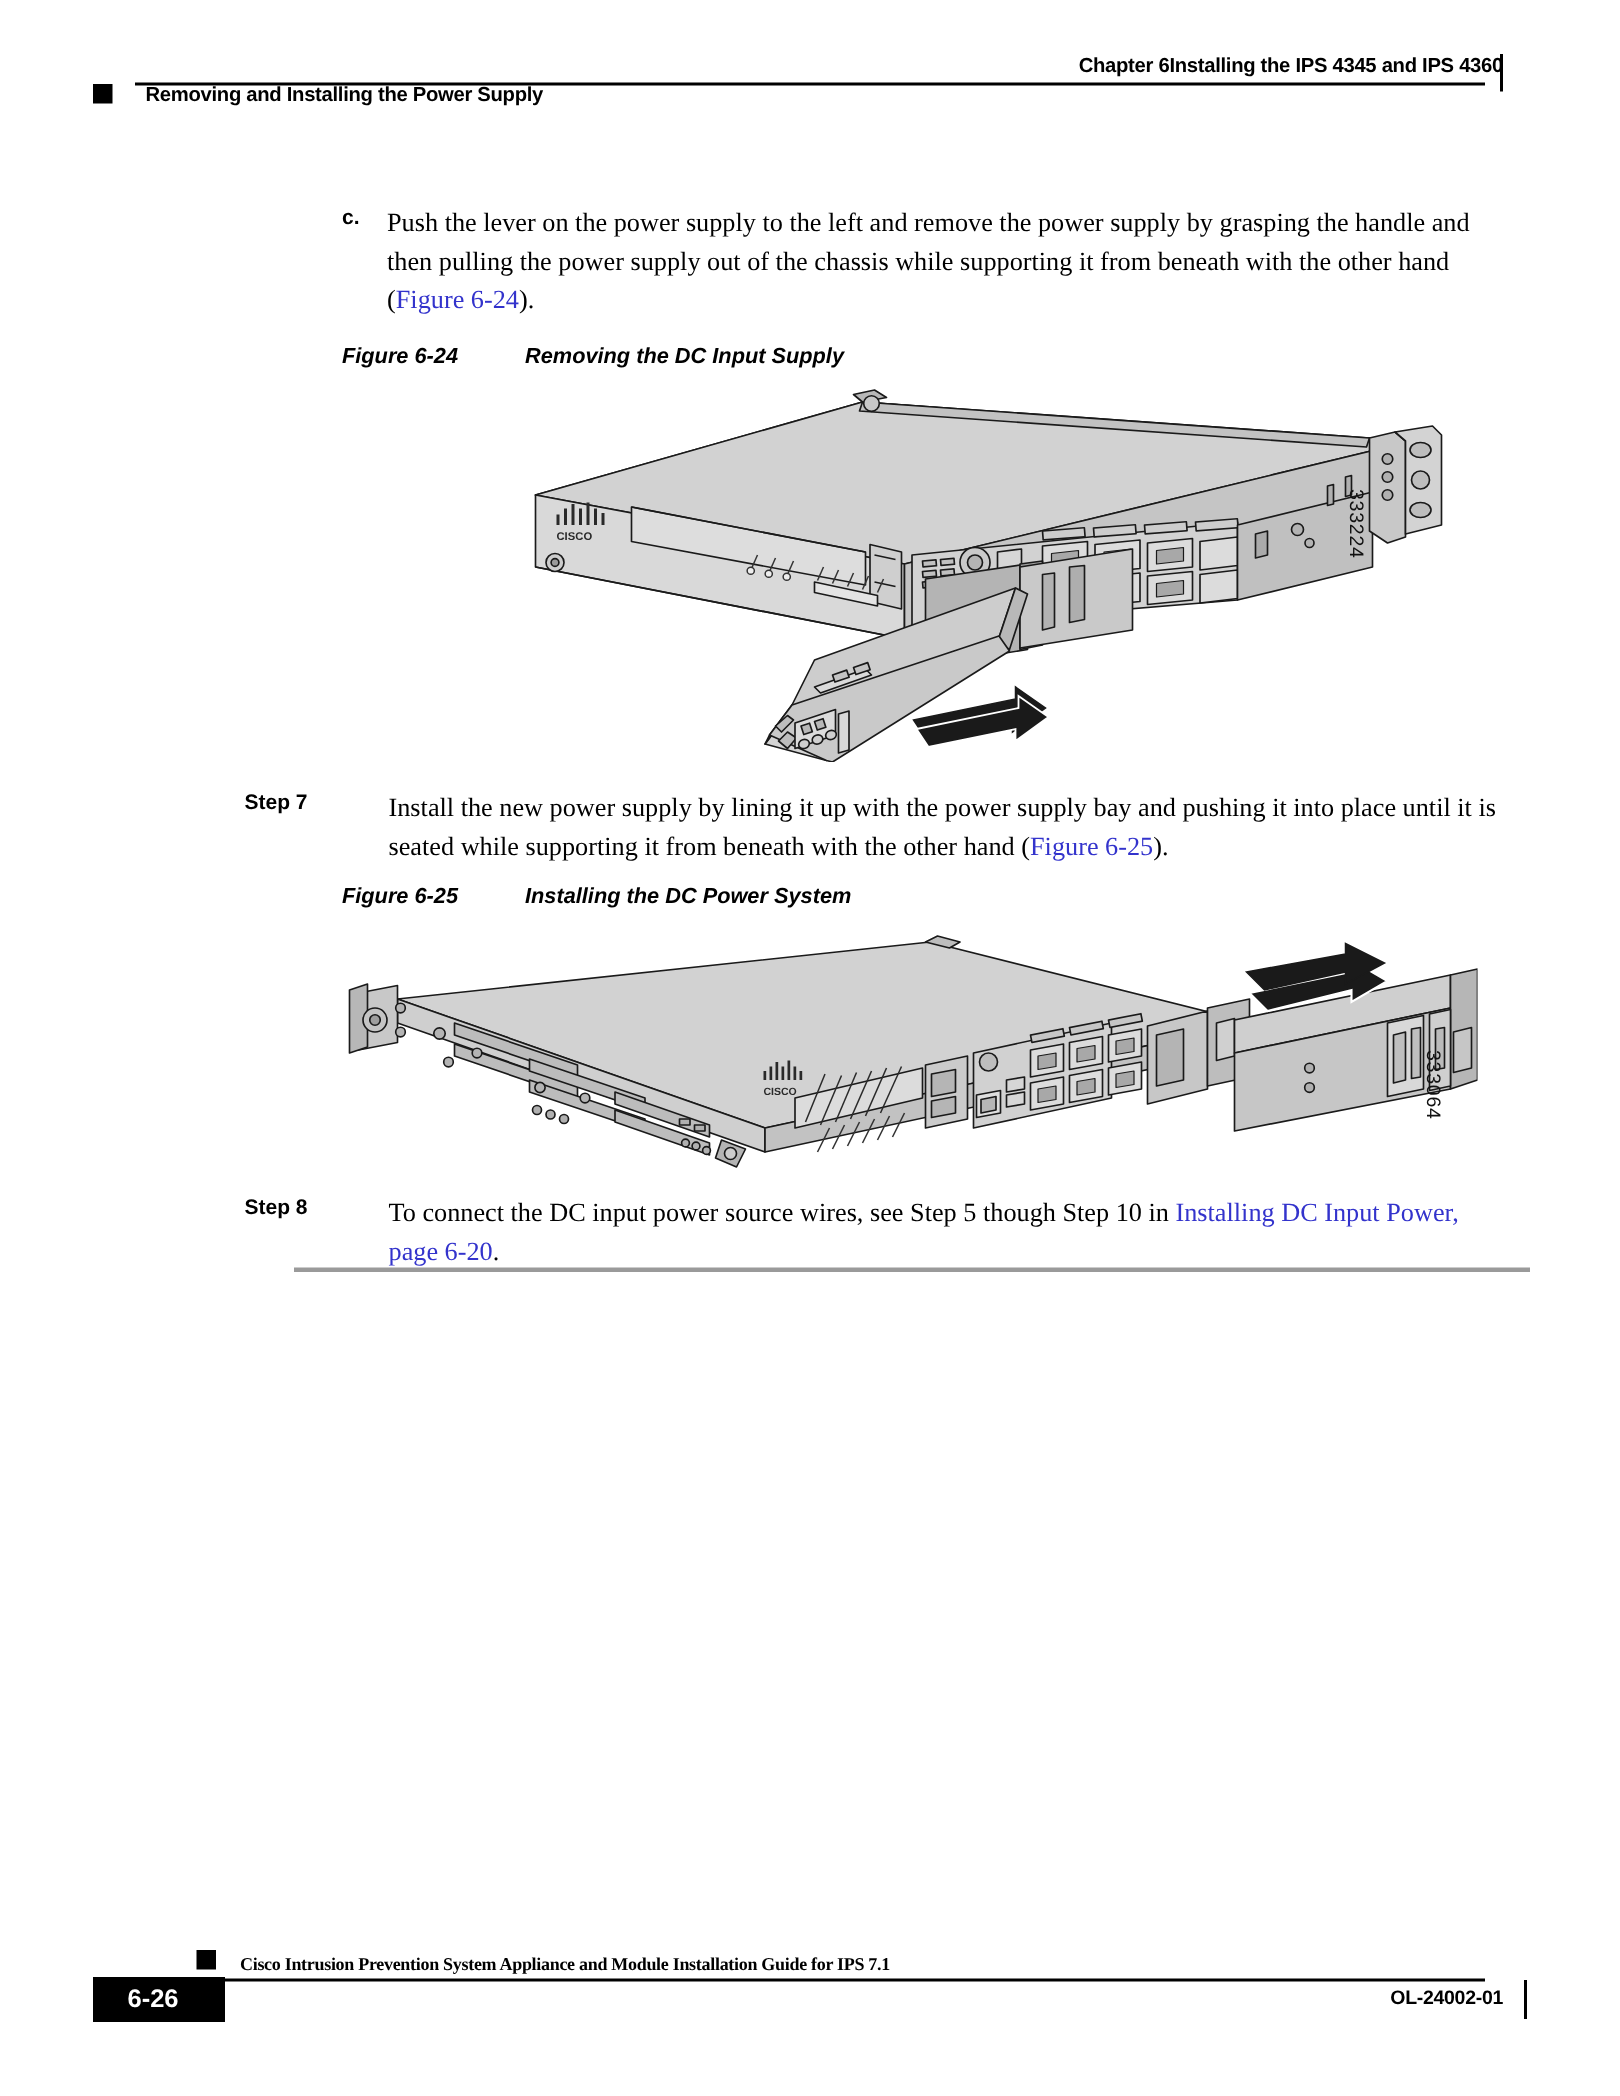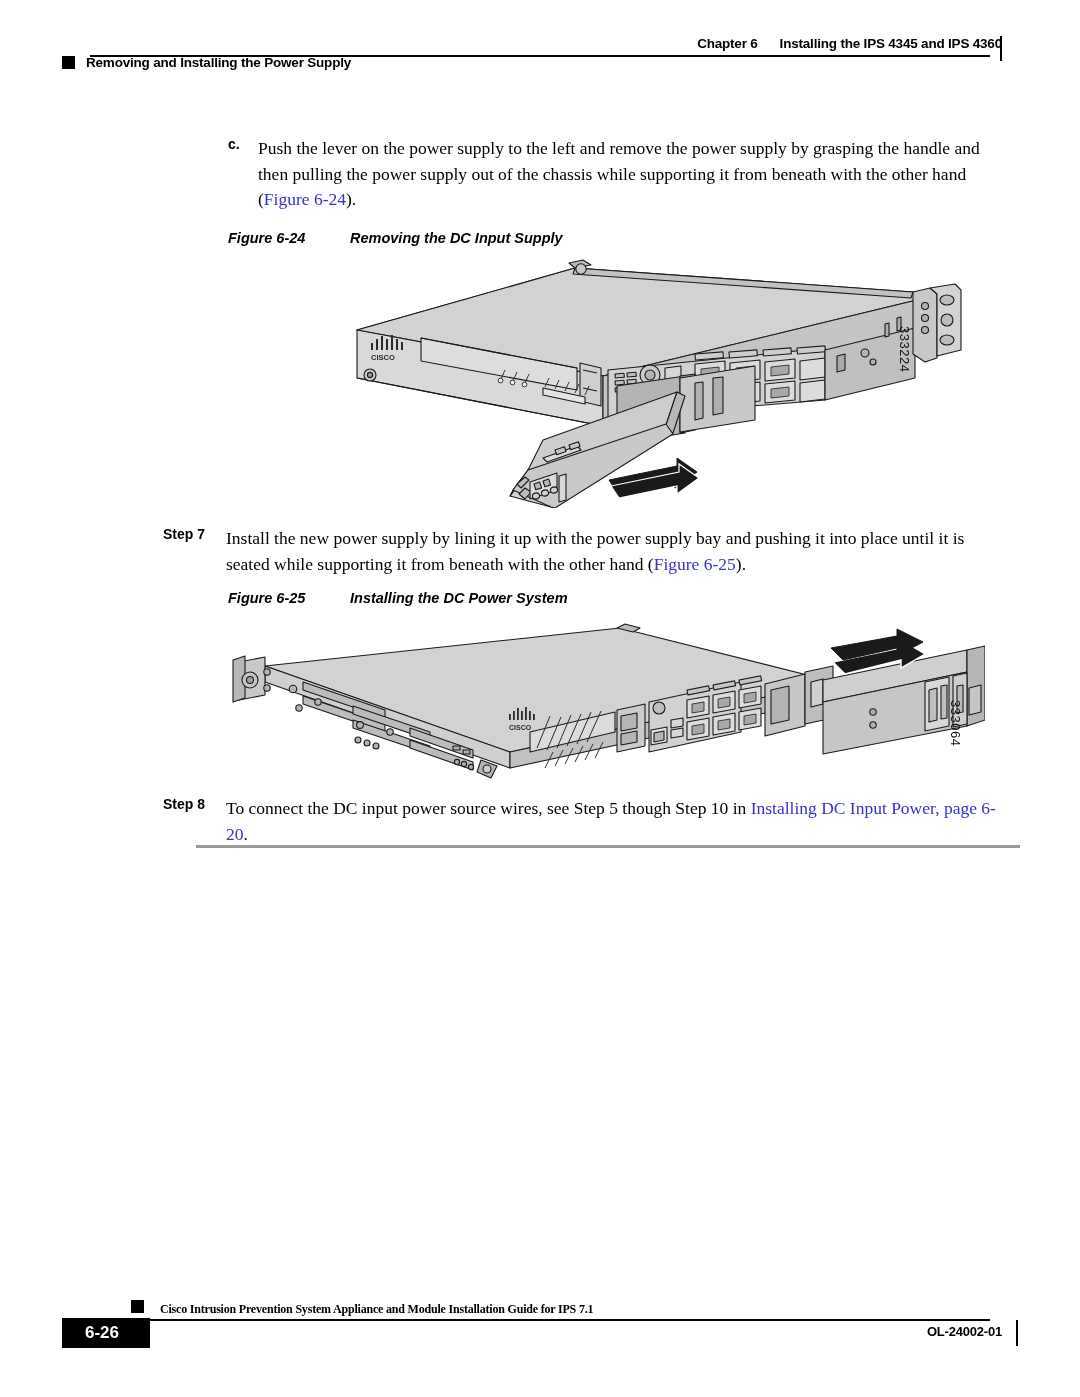--- a/index.html
+++ b/index.html
@@ -28,21 +28,21 @@
     position: absolute;
     right: 78px;
     top: 36px;
     font-family: "Liberation Sans", sans-serif;
     font-weight: bold;
     font-size: 13.5px;
     letter-spacing: -0.2px;
     white-space: nowrap;
     color: #000;
   }
-  .header-chapter-line .chap-label { margin-right: 22px; }
+  .header-chapter-line .chap-label { }
   .header-rule {
     position: absolute;
     left: 90px;
     top: 55px;
     width: 900px;
     height: 2px;
     background: #000;
   }
   .header-endbar {
     position: absolute;
@@ -55,21 +55,21 @@
   .header-square {
     position: absolute;
     left: 62px;
     top: 56px;
     width: 13px;
     height: 13px;
     background: #000;
   }
   .header-section-title {
     position: absolute;
-    left: 86px;
+    left: 97px;
     top: 55px;
     font-family: "Liberation Sans", sans-serif;
     font-weight: bold;
     font-size: 13.5px;
     letter-spacing: -0.2px;
     white-space: nowrap;
   }
 
   
   .body-area { position: absolute; left: 0; top: 0; width: 1080px; }
@@ -108,21 +108,21 @@
   .step-block { position: absolute; width: 800px; }
   .step-label {
     position: absolute;
     left: 0; top: 0;
     font-family: "Liberation Sans", sans-serif;
     font-weight: bold;
     font-size: 14px;
     white-space: nowrap;
   }
   .step-text {
-    margin-left: 63px;
+    margin-left: 96px;
     font-size: 17.5px;
     line-height: 25.5px;
   }
   .xref { color: #3333cc; }
 
   .section-rule {
     position: absolute;
     left: 196px;
     top: 845px;
     width: 824px;

